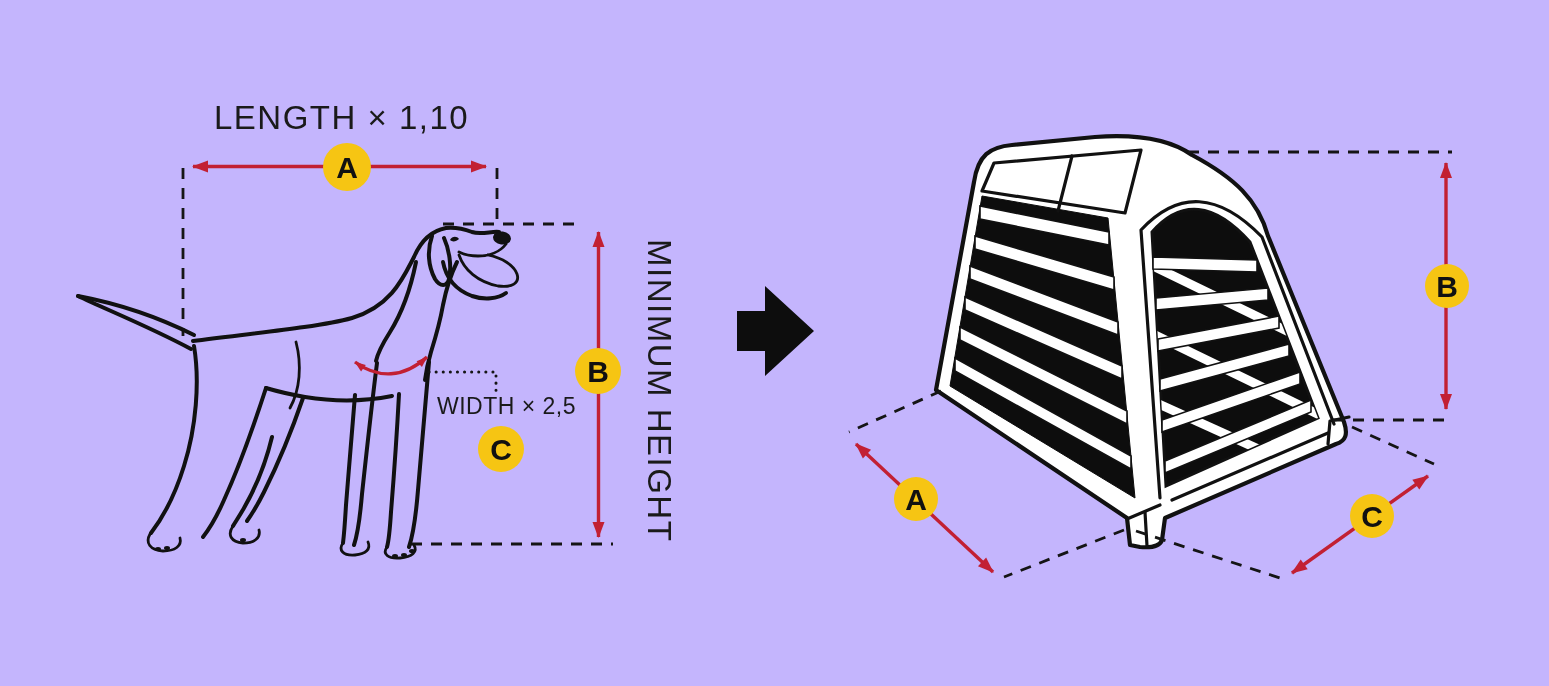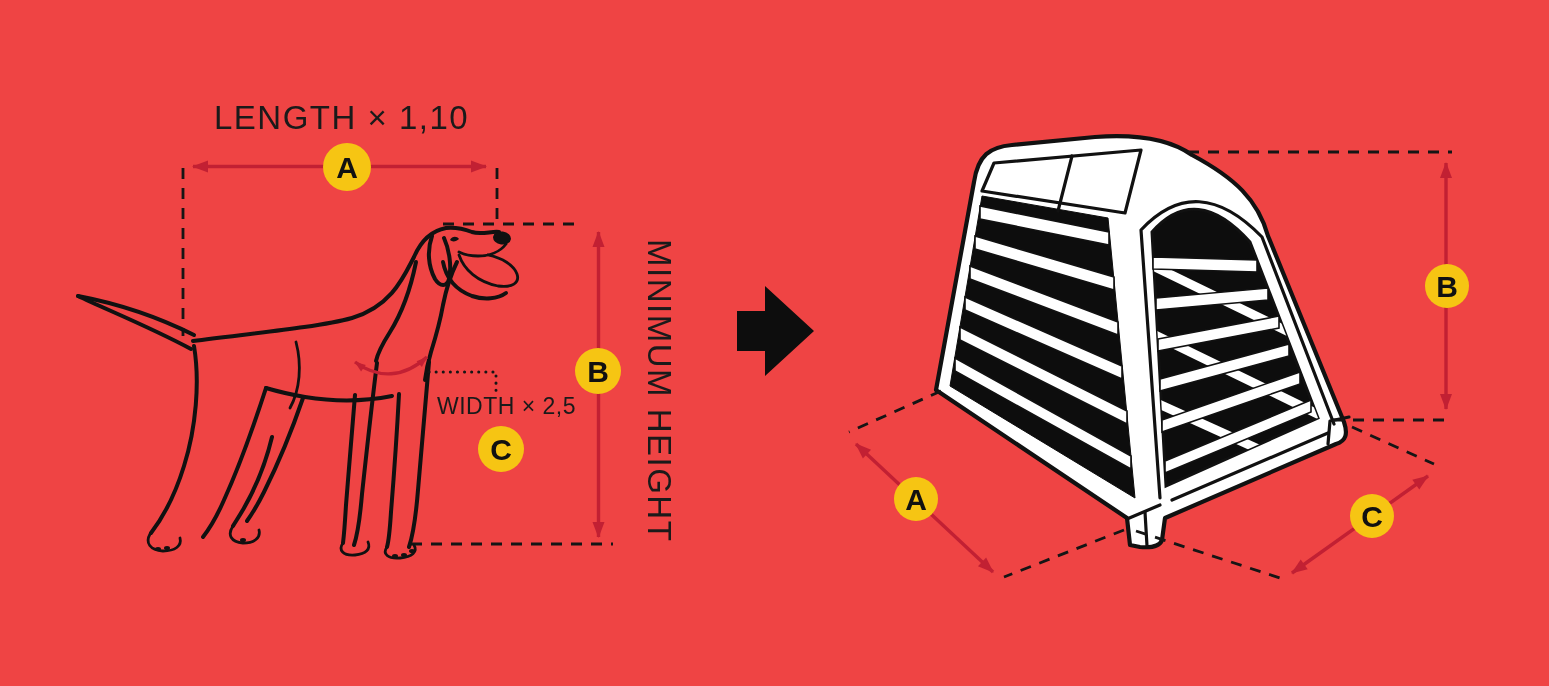--- a/index.html
+++ b/index.html
@@ -1,16 +1,16 @@
 <!DOCTYPE html>
 <html><head>
 <meta charset="utf-8">
 <style>
   html,body{margin:0;padding:0;background:#ffffff;}
-  .canvas{position:relative;width:1549px;height:686px;background:#ef4444;overflow:hidden;
+  .canvas{position:relative;width:1549px;height:686px;background:#c4b5fd;overflow:hidden;
           font-family:"Liberation Sans", sans-serif;}
   svg{display:block;}
   .ink{stroke:#111111;fill:none;stroke-width:4;stroke-linecap:round;stroke-linejoin:round;}
   .ink-thin{stroke:#111111;fill:none;stroke-width:2.8;stroke-linecap:round;stroke-linejoin:round;}
   .dash{stroke:#151515;stroke-width:2.8;fill:none;stroke-dasharray:11 9;}
   .dots{stroke:#151515;stroke-width:3;fill:none;stroke-dasharray:0.1 7;stroke-linecap:round;}
   .measure{stroke:#c22033;stroke-width:3.4;fill:none;}
   .mletter{font-weight:bold;font-size:30px;fill:#111111;text-anchor:middle;}
   .lbl{font-size:33px;letter-spacing:1.5px;fill:#1a1a1a;}
   .lbl-small{font-size:23px;letter-spacing:0.5px;fill:#1a1a1a;}

